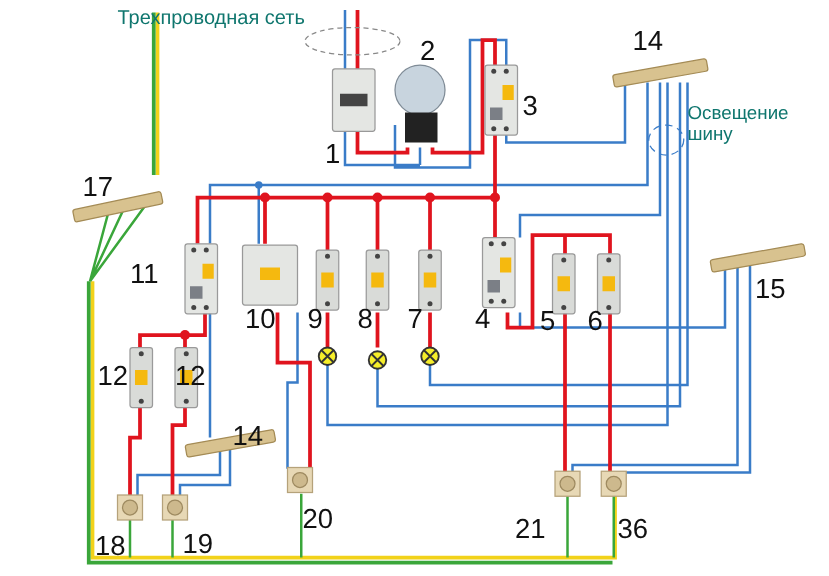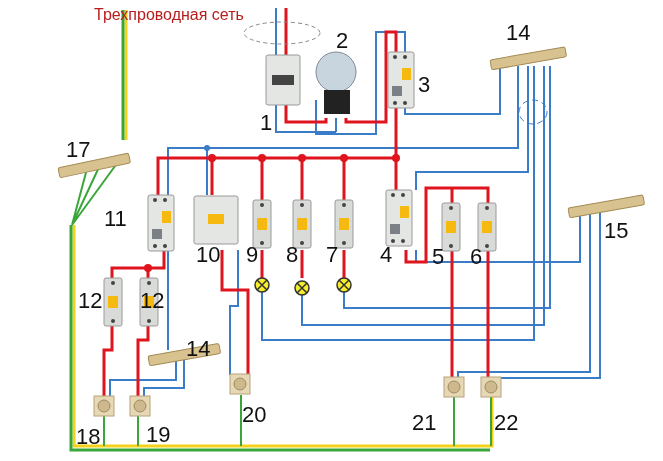--- a/index.html
+++ b/index.html
@@ -1,19 +1,19 @@
 <!DOCTYPE html>
 <html><head>
 <meta charset="utf-8">
 <style>
   html,body{margin:0;padding:0;background:#fff;}
   body{width:663px;height:461px;position:relative;overflow:hidden;font-family:"Liberation Sans",sans-serif;}
   svg{position:absolute;left:0;top:0;}
   .lbl{position:absolute;color:#111;font-size:22px;line-height:1;}
-  .cap{position:absolute;color:#b91c1c;font-size:15px;line-height:1.15;text-align:left;}
+  .cap{position:absolute;color:#0f766e;font-size:15px;line-height:1.15;text-align:left;}
 </style>
 </head>
 <body>
 
 <svg width="663" height="461">
   <defs>
     <g id="mcb">
       <rect x="0" y="0" width="18" height="48" rx="2" fill="#d9dbd8" stroke="#9a9a9a"></rect>
       <rect x="4" y="18" width="10" height="12" fill="#f5b90f"></rect>
       <circle cx="9" cy="5" r="2" fill="#444"></circle>
@@ -120,20 +120,22 @@
   <use href="#sock" transform="translate(230 374)"></use>
   <use href="#sock" transform="translate(444 377)"></use>
   <use href="#sock" transform="translate(481 377)"></use>
 
   <ellipse cx="282" cy="33" rx="38" ry="11" fill="none" stroke="#888" stroke-dasharray="4 3"></ellipse>
   <ellipse cx="533" cy="112" rx="14" ry="12" fill="none" stroke="#3a7cc8" stroke-dasharray="6 4"></ellipse>
 </svg>
 
 <div class="cap" style="left:94px;top:6px;font-size:16px;">Трехпроводная сеть</div>
 <div class="cap" style="left:550px;top:82px;">
+  <div>Освещение</div>
+  <div>шину</div>
 </div>
 
 <div class="lbl" style="left:260px;top:112px">1</div>
 <div class="lbl" style="left:336px;top:30px">2</div>
 <div class="lbl" style="left:418px;top:74px">3</div>
 <div class="lbl" style="left:380px;top:244px">4</div>
 <div class="lbl" style="left:432px;top:246px">5</div>
 <div class="lbl" style="left:470px;top:246px">6</div>
 <div class="lbl" style="left:326px;top:244px">7</div>
 <div class="lbl" style="left:286px;top:244px">8</div>
@@ -143,13 +145,13 @@
 <div class="lbl" style="left:140px;top:290px">12</div>
 <div class="lbl" style="left:78px;top:290px">12</div>
 <div class="lbl" style="left:506px;top:22px">14</div>
 <div class="lbl" style="left:604px;top:220px">15</div>
 <div class="lbl" style="left:186px;top:338px">14</div>
 <div class="lbl" style="left:66px;top:139px">17</div>
 <div class="lbl" style="left:76px;top:426px">18</div>
 <div class="lbl" style="left:146px;top:424px">19</div>
 <div class="lbl" style="left:242px;top:404px">20</div>
 <div class="lbl" style="left:412px;top:412px">21</div>
-<div class="lbl" style="left:494px;top:412px">22</div>
+<div class="lbl" style="left:494px;top:412px">36</div>
 
 </body></html>

